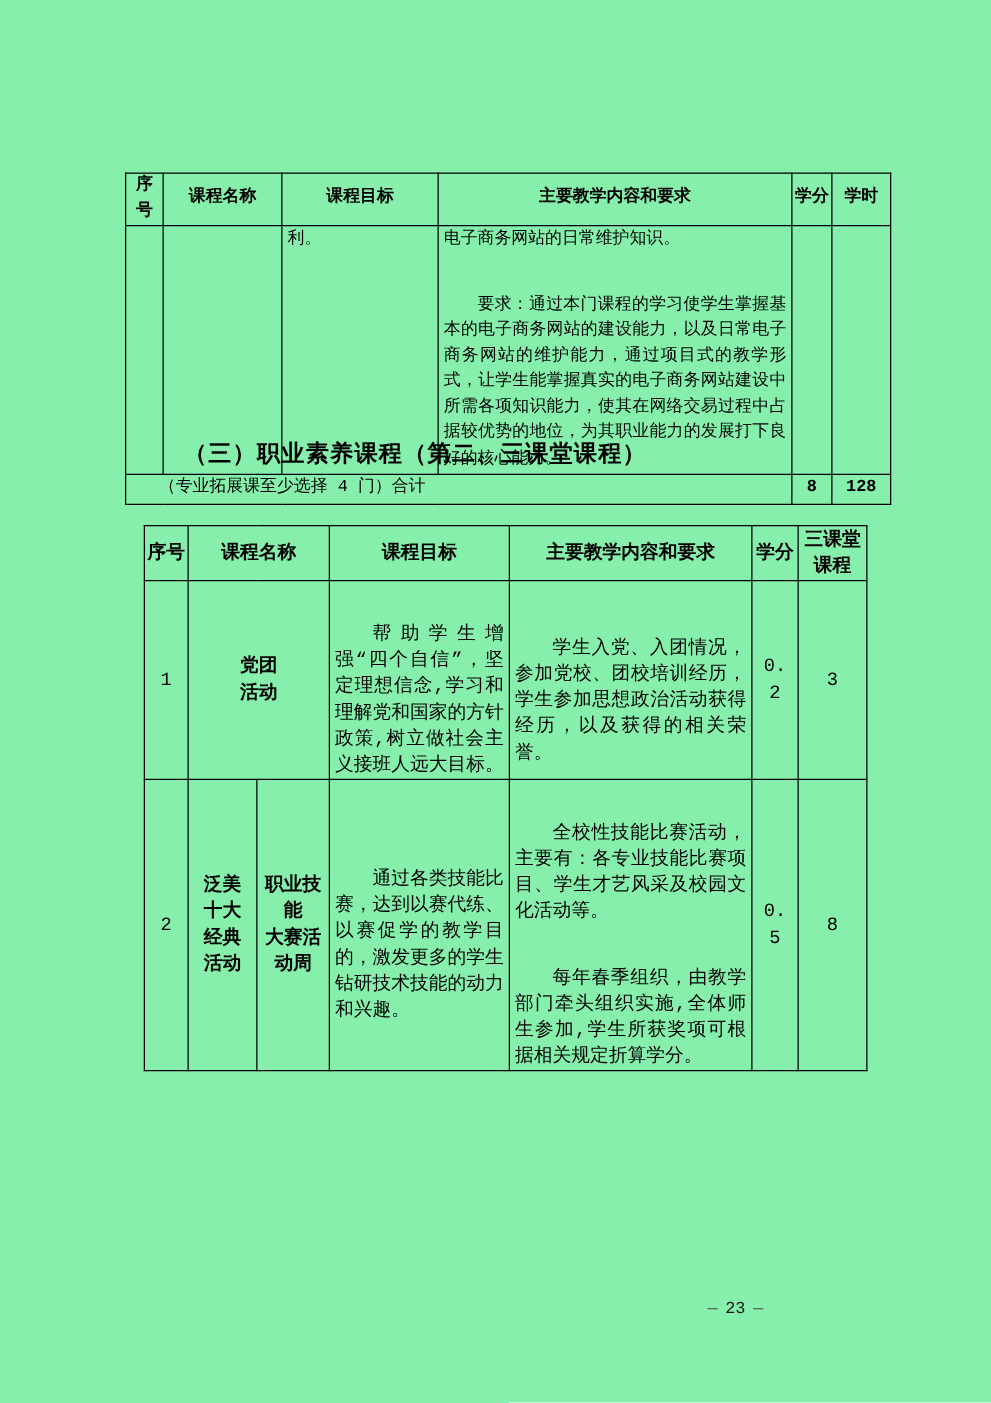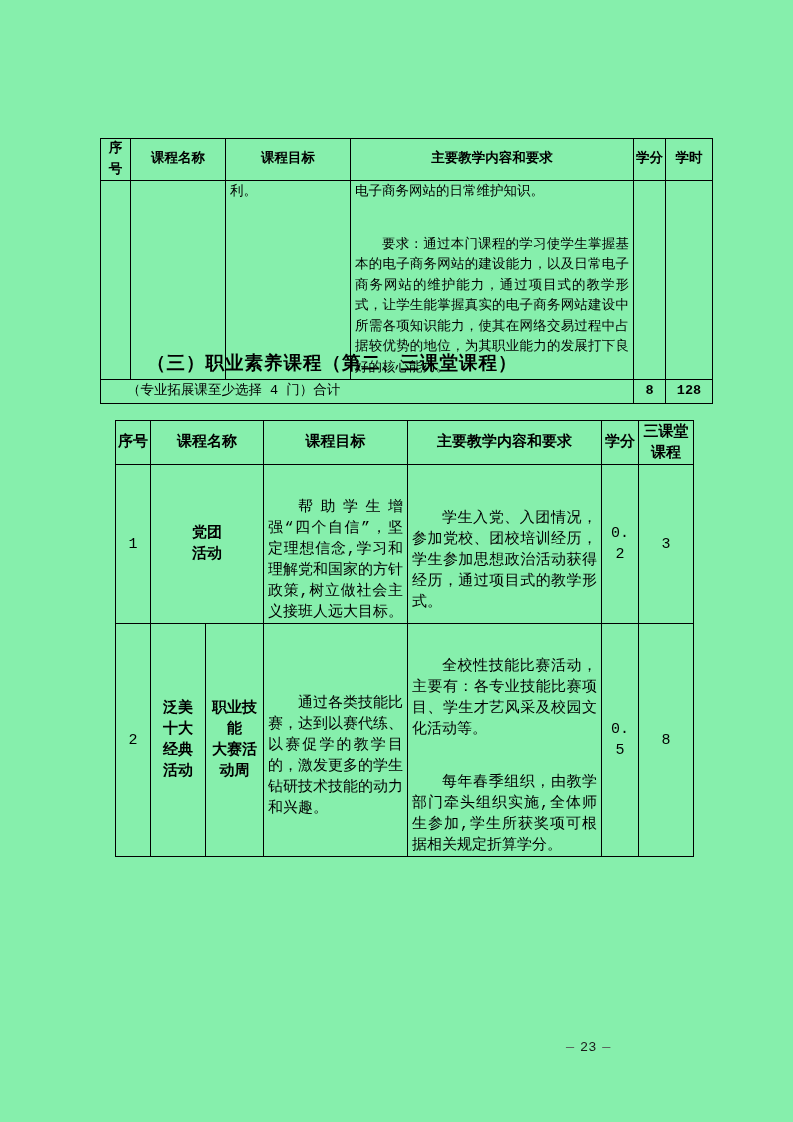--- a/index.html
+++ b/index.html
@@ -134,21 +134,21 @@
       </tr>
 
       <tr class="row-1">
         <td class="center">1</td>
         <td colspan="2" class="name-cell">党团
 活动</td>
         <td class="justify">
           <p class="p-indent">帮助学生增强“四个自信”，坚定理想信念,学习和理解党和国家的方针政策,树立做社会主义接班人远大目标。</p>
         </td>
         <td class="justify">
-          <p class="p-indent">学生入党、入团情况，参加党校、团校培训经历，学生参加思想政治活动获得经历，通过项目式的教学形式。</p>
+          <p class="p-indent">学生入党、入团情况，参加党校、团校培训经历，学生参加思想政治活动获得经历，以及获得的相关荣誉。</p>
         </td>
         <td class="center">0. 2</td>
         <td class="center">3</td>
       </tr>
 
       <tr class="row-2">
         <td class="center">2</td>
         <td class="name-cell">泛美
 十大
 经典

